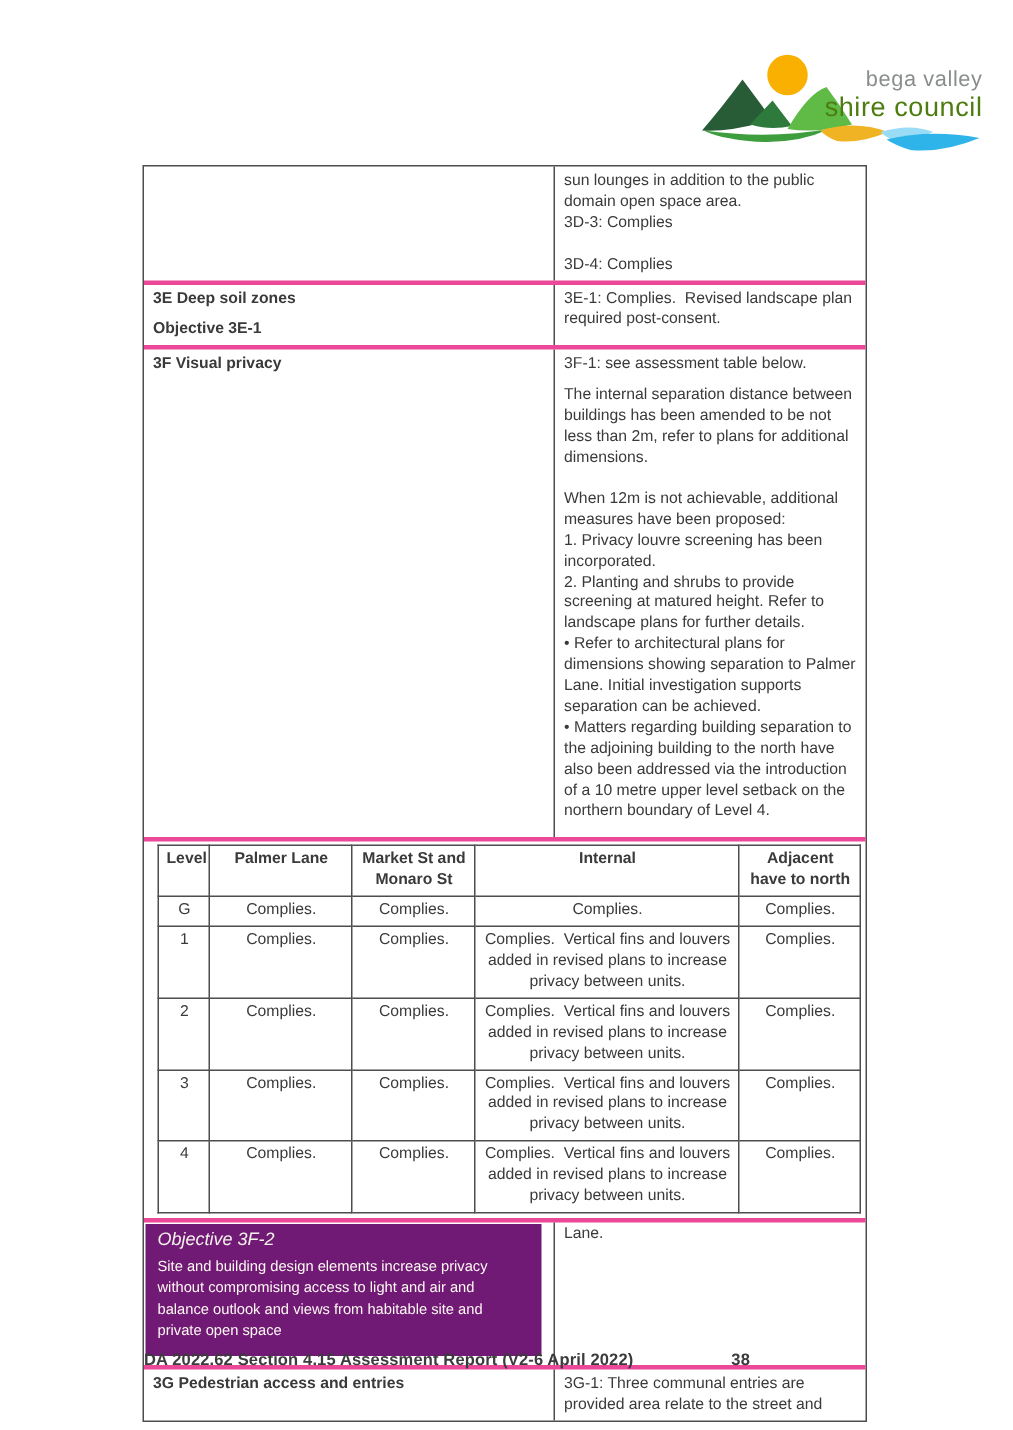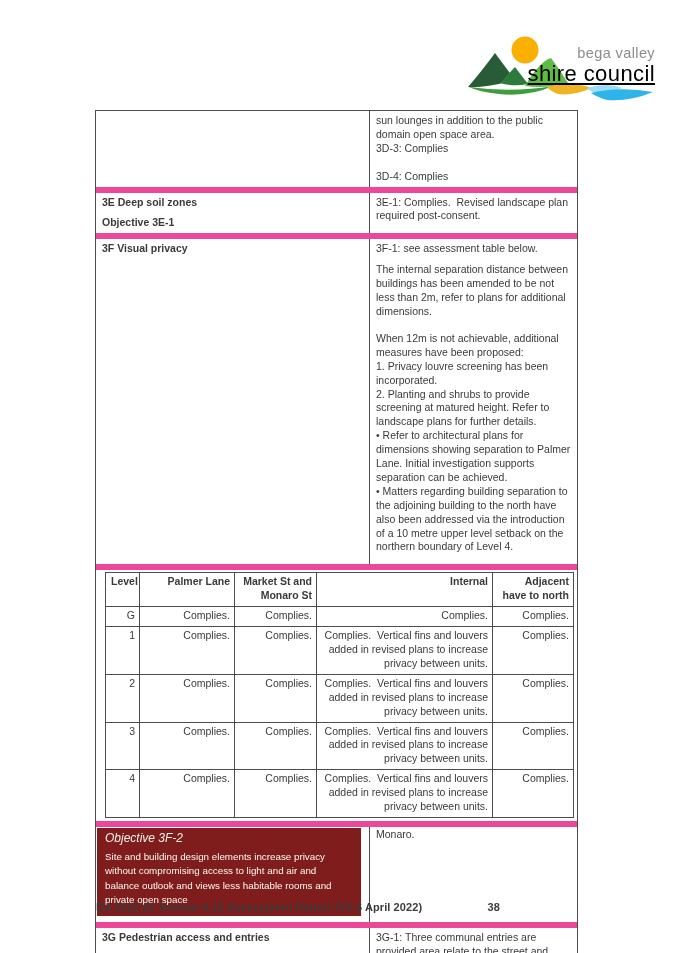--- a/index.html
+++ b/index.html
@@ -9,60 +9,60 @@
     color:#3a3a3a;
     -webkit-font-smoothing:antialiased;
   }
   .page{position:absolute;inset:0;}
 
   
   .logo{position:absolute;left:467px;top:30px;width:188px;height:72px;}
   .logo svg{position:absolute;left:0;top:0;}
   .logo-text{position:absolute;right:0;top:16px;text-align:right;line-height:1.05;white-space:nowrap;}
   .logo-line1{display:block;font-size:14.5px;color:#8a8d8e;letter-spacing:.4px;}
-  .logo-line2{display:block;font-size:22px;color:#000000;letter-spacing:.4px;margin-top:1px;text-decoration:underline;}
+  .logo-line2{display:block;font-size:18px;color:#4d7c0f;letter-spacing:.4px;margin-top:1px;}
 
   
   .otable{
     position:absolute;left:95px;top:110px;width:483px;
     border:1px solid #4d4d4d;
     font-size:10.5px;line-height:13.9px;
     box-sizing:border-box;
   }
   .orow{display:flex;box-sizing:border-box;}
-  .orow + .orow{border-top:6px solid #ec4899;}
+  .orow + .orow{border-top:3px solid #ec4899;}
   .lcell{width:274px;border-right:1px solid #4d4d4d;padding:3px 6px 3px 6px;box-sizing:border-box;}
   .rcell{flex:1;padding:3px 6px 3px 6px;box-sizing:border-box;}
   .pre{white-space:pre-wrap;}
   .b{font-weight:bold;}
   .row-cont{min-height:67px;}
   .row-3e{min-height:43px;}
   .row-3f{min-height:297px;}
   .row-obj{min-height:70px;}
   .row-3g{min-height:36px;}
   .para{margin:0 0 7px 0;}
   .para-gap{margin-top:13px;}
 
   
   .nest-wrap{padding:2px 4px 3px 9px;box-sizing:border-box;width:100%;}
   table.atable{border-collapse:collapse;width:468px;table-layout:fixed;}
   table.atable th,table.atable td{
-    border:1px solid #4d4d4d;vertical-align:top;text-align:right;
+    border:1px solid #4d4d4d;vertical-align:top;text-align:center;
     padding:2px 4px 3px 5px;font-size:10.5px;line-height:13.9px;font-weight:normal;
     white-space:pre-wrap;box-sizing:border-box;
   }
   table.atable th{font-weight:bold;height:30px;}
   col.c0{width:34px;}col.c1{width:95px;}col.c2{width:82px;}col.c3{width:176px;}col.c4{width:81px;}
   tr.r-short td{height:16px;}
   tr.r-tall td{height:46px;}
 
   
   .obj-box{
     margin:1px 8px 6px 0px;
-    background:#7f1d1d;color:#ffffff;
+    background:#701a75;color:#ffffff;
     padding:4px 8px 8px 8px;min-height:50px;
   }
   .obj-title{font-style:italic;font-size:12px;color:#f4f1ea;margin:0 0 4px 0;}
   .obj-body{font-size:9.8px;line-height:14.5px;color:#fdf8f2;}
   .noted{padding-top:1px;}
 
   
   .footer{
     position:absolute;left:96px;top:901px;width:404px;
     display:flex;justify-content:space-between;align-items:baseline;
@@ -187,24 +187,24 @@
           </tr>
         </tbody>
           </table>
       </div>
     </div>
 
     <div class="orow row-obj">
       <div class="lcell" style="padding:0 0 0 1px;">
         <div class="obj-box">
           <div class="obj-title">Objective 3F-2</div>
-          <div class="obj-body">Site and building design elements increase privacy without compromising access to light and air and balance outlook and views less habitable rooms and private open space</div>
+          <div class="obj-body">Site and building design elements increase privacy without compromising access to light and air and balance outlook and views from habitable site and private open space</div>
         </div>
       </div>
-      <div class="rcell noted">Monaro.</div>
+      <div class="rcell noted">Lane.</div>
     </div>
 
     <div class="orow row-3g">
       <div class="lcell">
         <span class="b">3G Pedestrian access and entries</span>
       </div>
       <div class="rcell pre">3G-1: Three communal entries are provided area relate to the street and</div>
     </div>
 
   </div>

